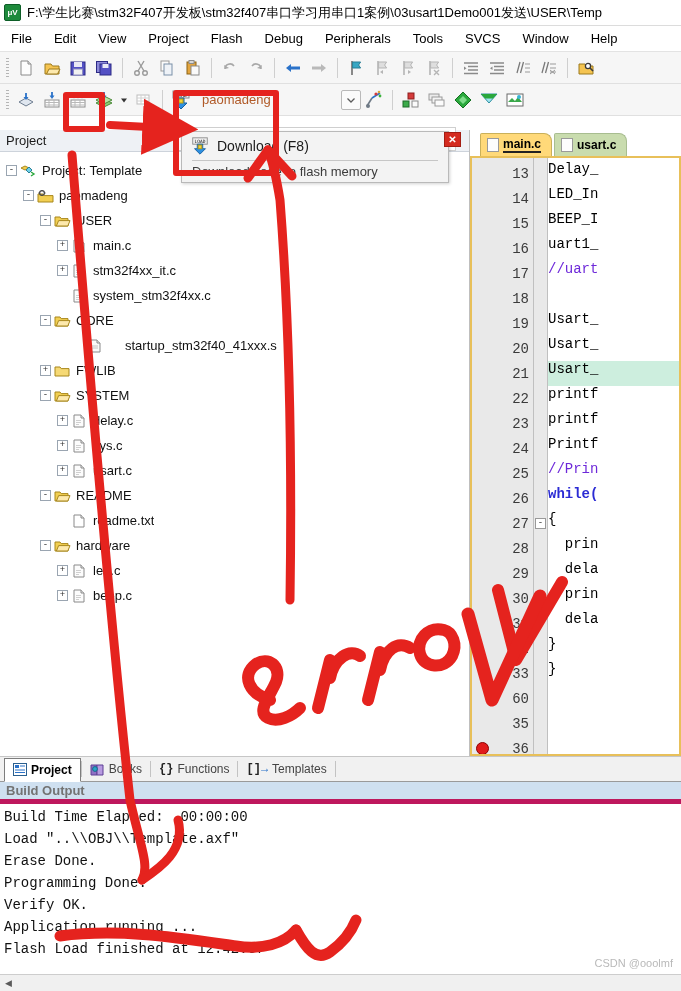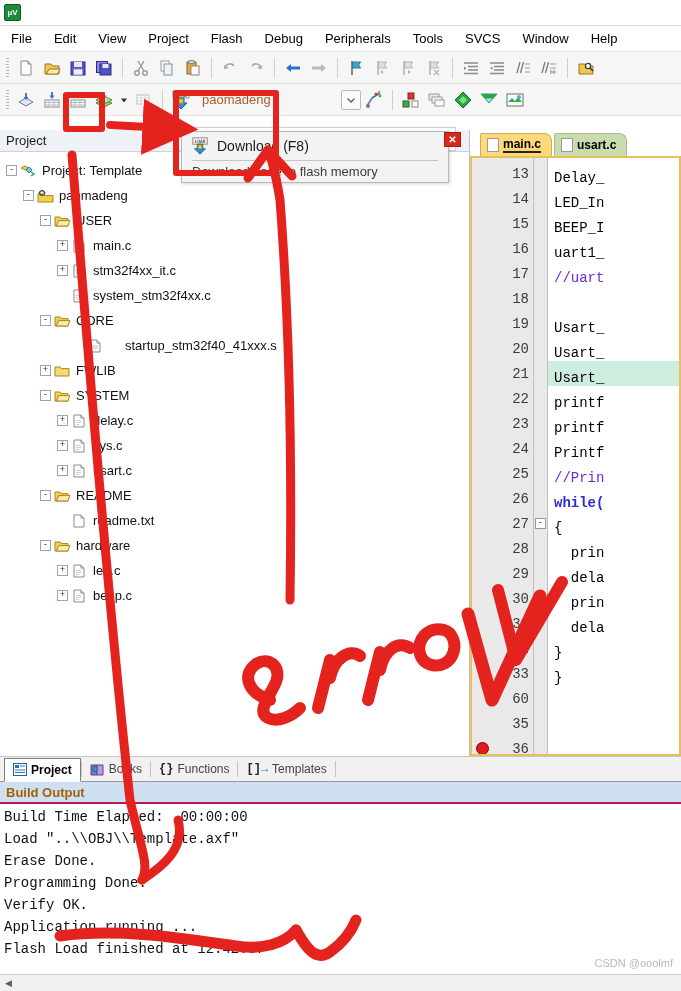--- a/index.html
+++ b/index.html
@@ -144,23 +144,23 @@
     background:#e01b1b;border:1px solid #8d0000;
   }
   #foldbar{
     width:14px;flex:0 0 auto;background:#e9e9e9;border-right:1px solid #c0c0c0;
     position:relative;padding-top:3px;
   }
   #codearea{
     flex:1 1 auto;padding-top:3px;overflow:hidden;background:#fff;min-width:0;
   }
   .cl{
-    height:25px;display:flex;align-items:flex-end;
+    height:25px;display:flex;align-items:flex-start;
     font-family:"Liberation Mono",monospace;font-size:14px;color:#000;
-    white-space:pre;padding-left:6px;
+    white-space:pre;
   }
   .cl.hl{background:#cdeede;}
   .kw{color:#2b2bd4;font-weight:bold;}
   .cmt{color:#6d28d9;}
 
   
   #bottom{
     position:absolute;left:0;right:0;bottom:0;height:235px;
     display:flex;flex-direction:column;background:#fff;
   }
@@ -169,23 +169,23 @@
     border-top:1px solid #c6c6c6;border-bottom:1px solid #9a9a9a;padding-left:4px;
   }
   .btab{
     height:24px;display:flex;align-items:center;gap:4px;padding:0 8px;
     font-size:12px;color:#444;white-space:nowrap;
   }
   .btab.active{background:#fff;border:1px solid #7d7d7d;border-bottom:1px solid #fff;
     color:#000;font-weight:bold;margin-bottom:-1px;}
   .btsep{width:1px;height:16px;background:#c3c3c3;}
   #bo-header{
-    height:22px;background:#cfe0f0;border-bottom:2px solid #be185d;
+    height:22px;background:#cfe0f0;border-bottom:5px solid #be185d;
     display:flex;align-items:center;padding-left:6px;font-size:13px;
-    color:#a16207;font-weight:bold;
+    color:#737373;font-weight:bold;
   }
   #bo-body{
     flex:1 1 auto;background:#fff;padding:2px 0 0 4px;overflow:hidden;
     position:relative;
   }
   .bline{
     font-family:"Liberation Mono",monospace;font-size:14px;color:#111;
     height:22px;line-height:22px;white-space:pre;
   }
   #hscroll{
@@ -223,20 +223,21 @@
   #anno{
     position:absolute;left:0;top:0;width:681px;height:991px;
     pointer-events:none;z-index:60;
   }
 </style>
 </head>
 <body>
 
 <div id="titlebar">
   <div id="app-icon"></div>
+  <div id="title-text">F:\学生比赛\stm32F407开发板\stm32f407串口学习用串口1案例\03usart1Demo001发送\USER\Temp</div>
 </div>
 
 <div id="menubar">
   <div class="menu-item">File</div>
   <div class="menu-item">Edit</div>
   <div class="menu-item">View</div>
   <div class="menu-item">Project</div>
   <div class="menu-item">Flash</div>
   <div class="menu-item">Debug</div>
   <div class="menu-item">Peripherals</div>

